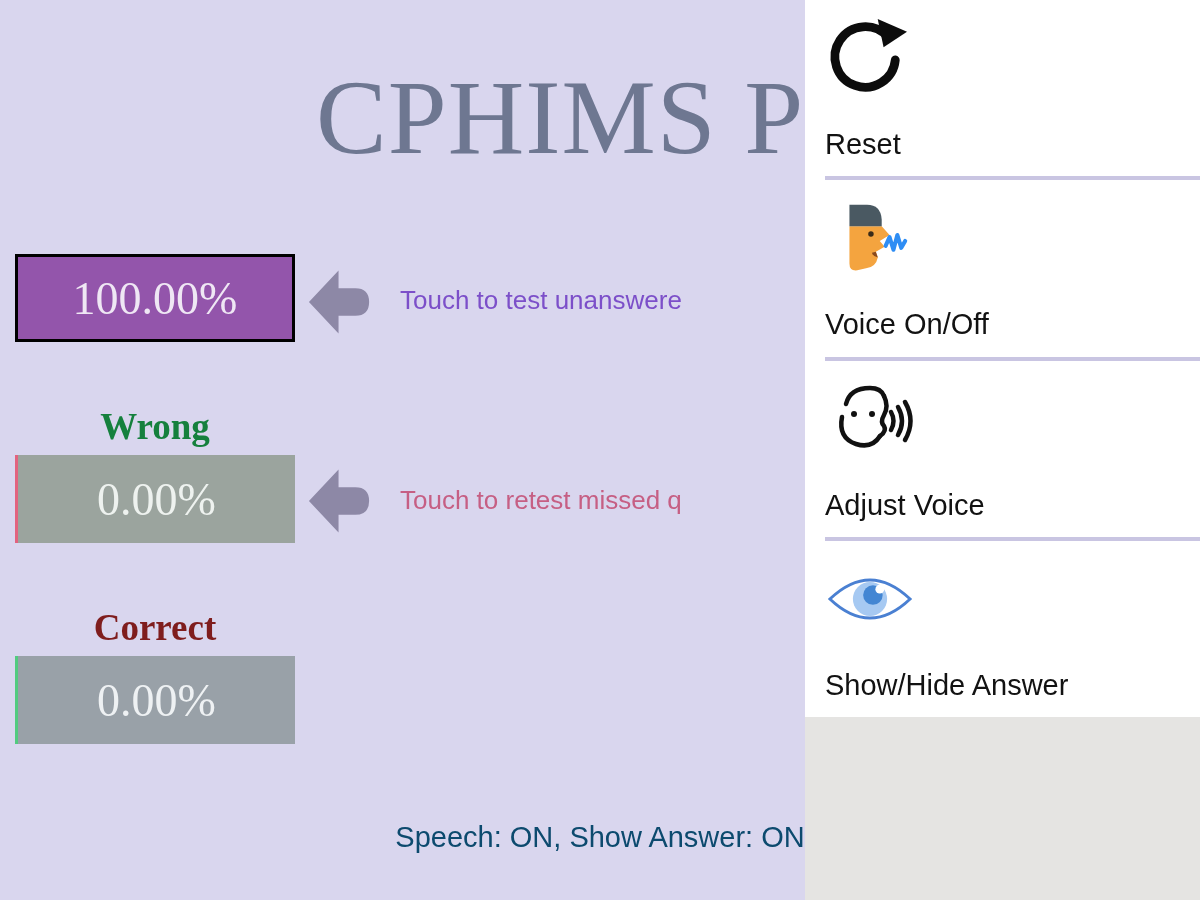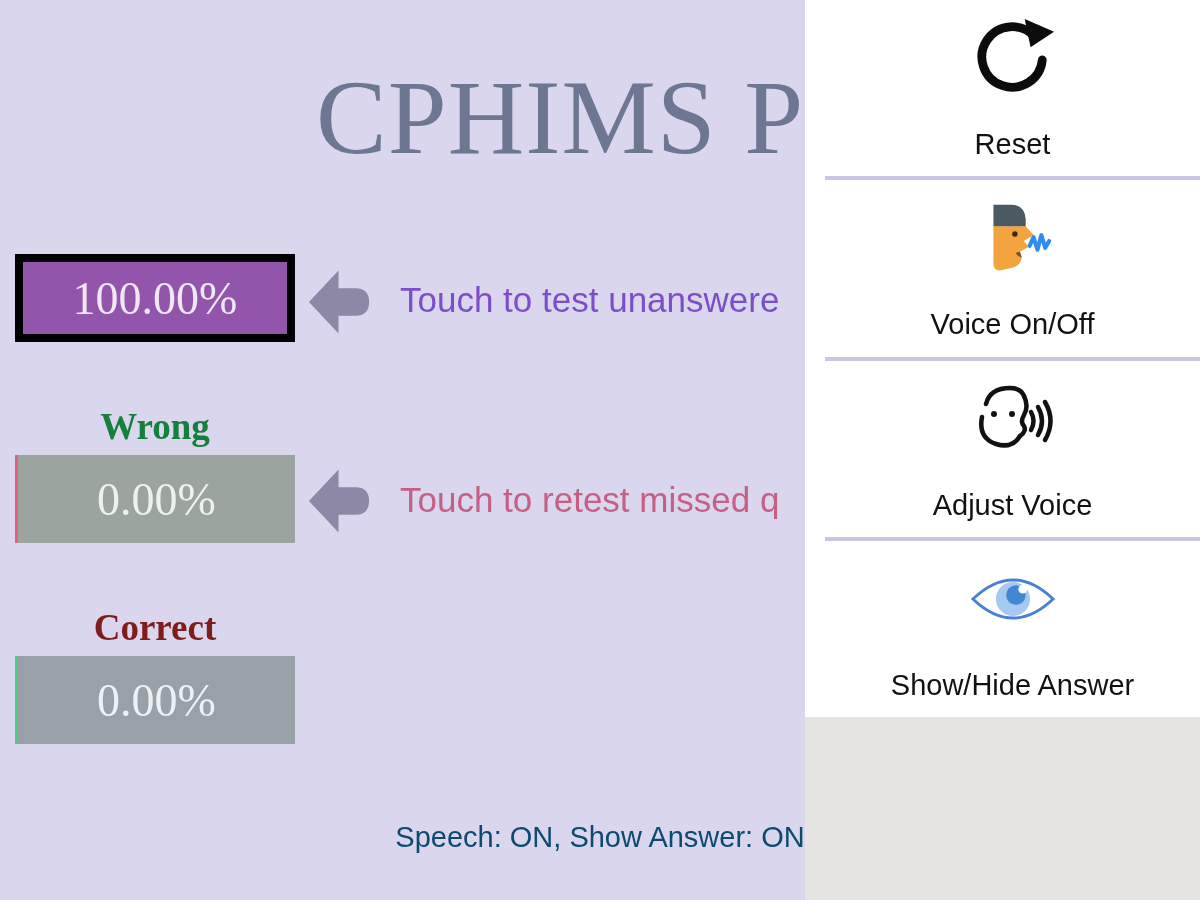--- a/index.html
+++ b/index.html
@@ -27,51 +27,51 @@
   .lbl-unanswered{top:203px;color:#8a4aa8;}
   .lbl-wrong{top:405px;color:#15803d;}
   .lbl-correct{top:606px;color:#7f1d1d;}
 
   .stat-box{
     position:absolute;left:15px;width:280px;height:88px;
     display:flex;align-items:center;justify-content:center;
     font-family:"Liberation Serif", serif;font-size:46px;
     cursor:pointer;box-sizing:border-box;
   }
-  .box-unanswered{top:254px;background:#9355ab;border:8px solid #000000;color:#efe7f4;}
+  .box-unanswered{top:254px;background:#9355ab;border:3px solid #000000;color:#efe7f4;}
   .box-wrong{top:455px;background:#9ba49e;border-left:3px solid #e2637f;color:#eef2ef;}
   .box-correct{top:656px;background:#99a1a8;border-left:3px solid #52cb80;color:#eef1f3;}
 
   .arrow{position:absolute;left:306px;width:71px;height:70px;}
   .arrow-1{top:267px;}
   .arrow-2{top:466px;}
 
   .hint{
-    position:absolute;left:400px;font-size:35px;white-space:nowrap;
+    position:absolute;left:400px;font-size:26px;white-space:nowrap;
     line-height:42px;
   }
   .hint-1{top:279px;color:#7c4fc9;}
   .hint-2{top:479px;color:#c65f84;}
 
   .status{
     position:absolute;left:0;top:821px;width:1200px;text-align:center;
     font-size:29px;color:#0c4a6e;
   }
 
   
   .menu{
     position:absolute;top:0;right:0;width:395px;height:900px;z-index:5;
   }
   .menu-white{
     width:100%;height:717px;background:#ffffff;
     display:flex;flex-direction:column;
   }
   .menu-item{
     flex:1;display:flex;flex-direction:column;
-    align-items:center;justify-content:center;gap:27px;
+    align-items:flex-start;justify-content:center;gap:27px;
     cursor:pointer;background:#ffffff;margin-left:20px;
   }
   .menu-item:not(:last-child){border-bottom:4px solid #c9c5e2;}
   .menu-label{
     font-size:29px;color:#121212;white-space:nowrap;
   }
   .icon-wrap{height:86px;display:flex;align-items:center;justify-content:center;}
   .menu-gray{width:100%;height:183px;background:#e5e4e2;}
 </style>
 </head>

